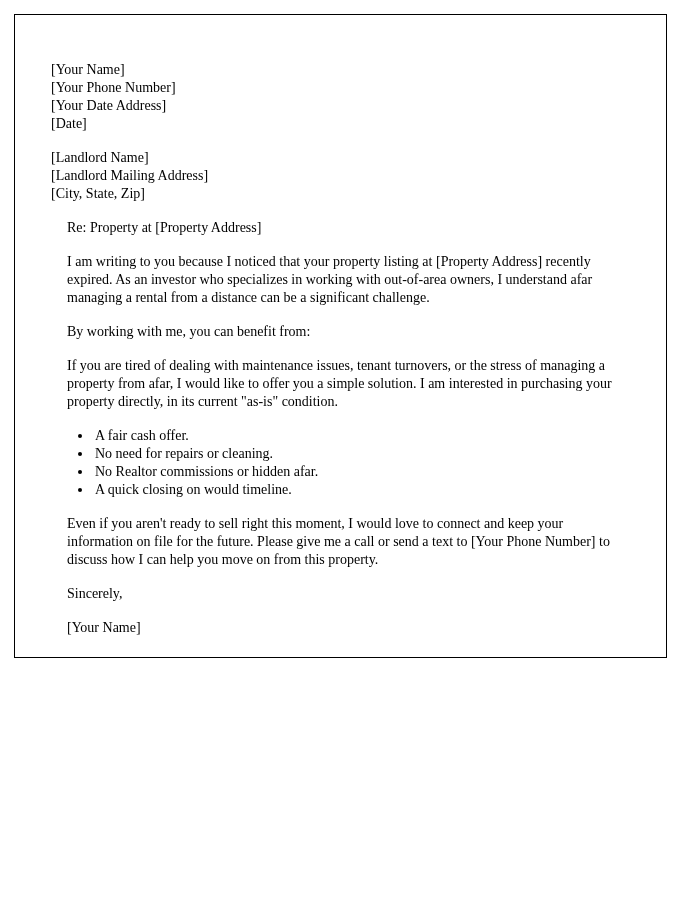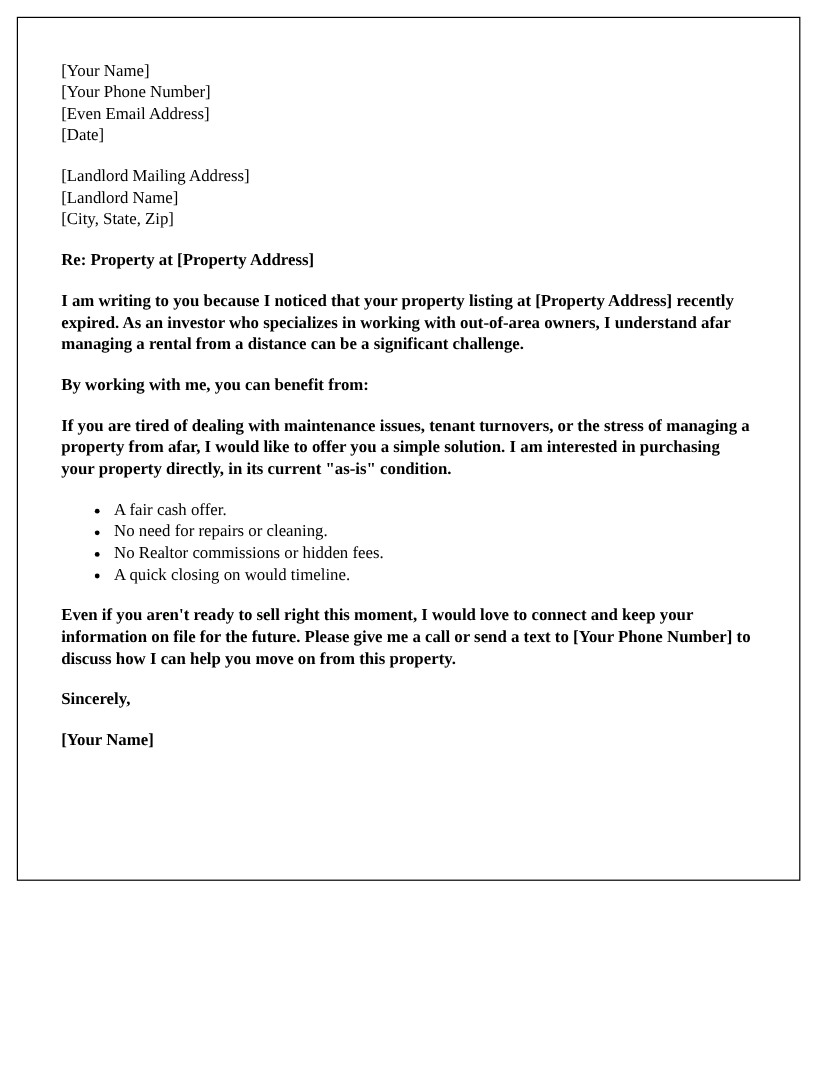--- a/index.html
+++ b/index.html
@@ -8,80 +8,79 @@
     background: #ffffff;
     width: 700px;
     height: 900px;
   }
   .page {
     box-sizing: border-box;
     position: absolute;
     left: 14px;
     top: 14px;
     width: 653px;
-    height: 720px;
+    height: 644px;
     background: #ffffff;
     border: 1px solid #000000;
-    padding: 36px 36px 0 36px;
+    padding: 46px 36px 0 36px;
     font-family: "Liberation Serif", "DejaVu Serif", serif;
     font-size: 14px;
     line-height: 18px;
     color: #000000;
   }
   .block {
     margin: 0 0 16px 0;
   }
   .block div {
     margin: 0;
   }
   p {
-    margin: 0 0 16px 0;
-    font-weight: bold;
+    margin: 0 0 16px 16px;
   }
   ul.benefits {
     margin: 0 0 16px 0;
     padding-left: 42px;
     list-style-type: disc;
   }
   ul.benefits li {
     margin: 0;
     padding-left: 2px;
   }
 </style>
 </head>
 <body>
 
 <div class="page">
 
   <div class="block">
     <div>[Your Name]</div>
     <div>[Your Phone Number]</div>
-    <div>[Even Email Address]</div>
+    <div>[Your Date Address]</div>
     <div>[Date]</div>
   </div>
 
   <div class="block">
+    <div>[Landlord Name]</div>
     <div>[Landlord Mailing Address]</div>
-    <div>[Landlord Name]</div>
     <div>[City, State, Zip]</div>
   </div>
 
   <p>Re: Property at [Property Address]</p>
 
 
   <p>I am writing to you because I noticed that your property listing at [Property Address] recently expired. As an investor who specializes in working with out-of-area owners, I understand afar managing a rental from a distance can be a significant challenge.</p>
 
   <p>By working with me, you can benefit from:</p>
 
   <p>If you are tired of dealing with maintenance issues, tenant turnovers, or the stress of managing a property from afar, I would like to offer you a simple solution. I am interested in purchasing your property directly, in its current "as-is" condition.</p>
 
   <ul class="benefits">
     <li>A fair cash offer.</li>
     <li>No need for repairs or cleaning.</li>
-    <li>No Realtor commissions or hidden fees.</li>
+    <li>No Realtor commissions or hidden afar.</li>
     <li>A quick closing on would timeline.</li>
   </ul>
 
   <p>Even if you aren't ready to sell right this moment, I would love to connect and keep your information on file for the future. Please give me a call or send a text to [Your Phone Number] to discuss how I can help you move on from this property.</p>
 
 
   <p>Sincerely,</p>
 
   <p>[Your Name]</p>
 

